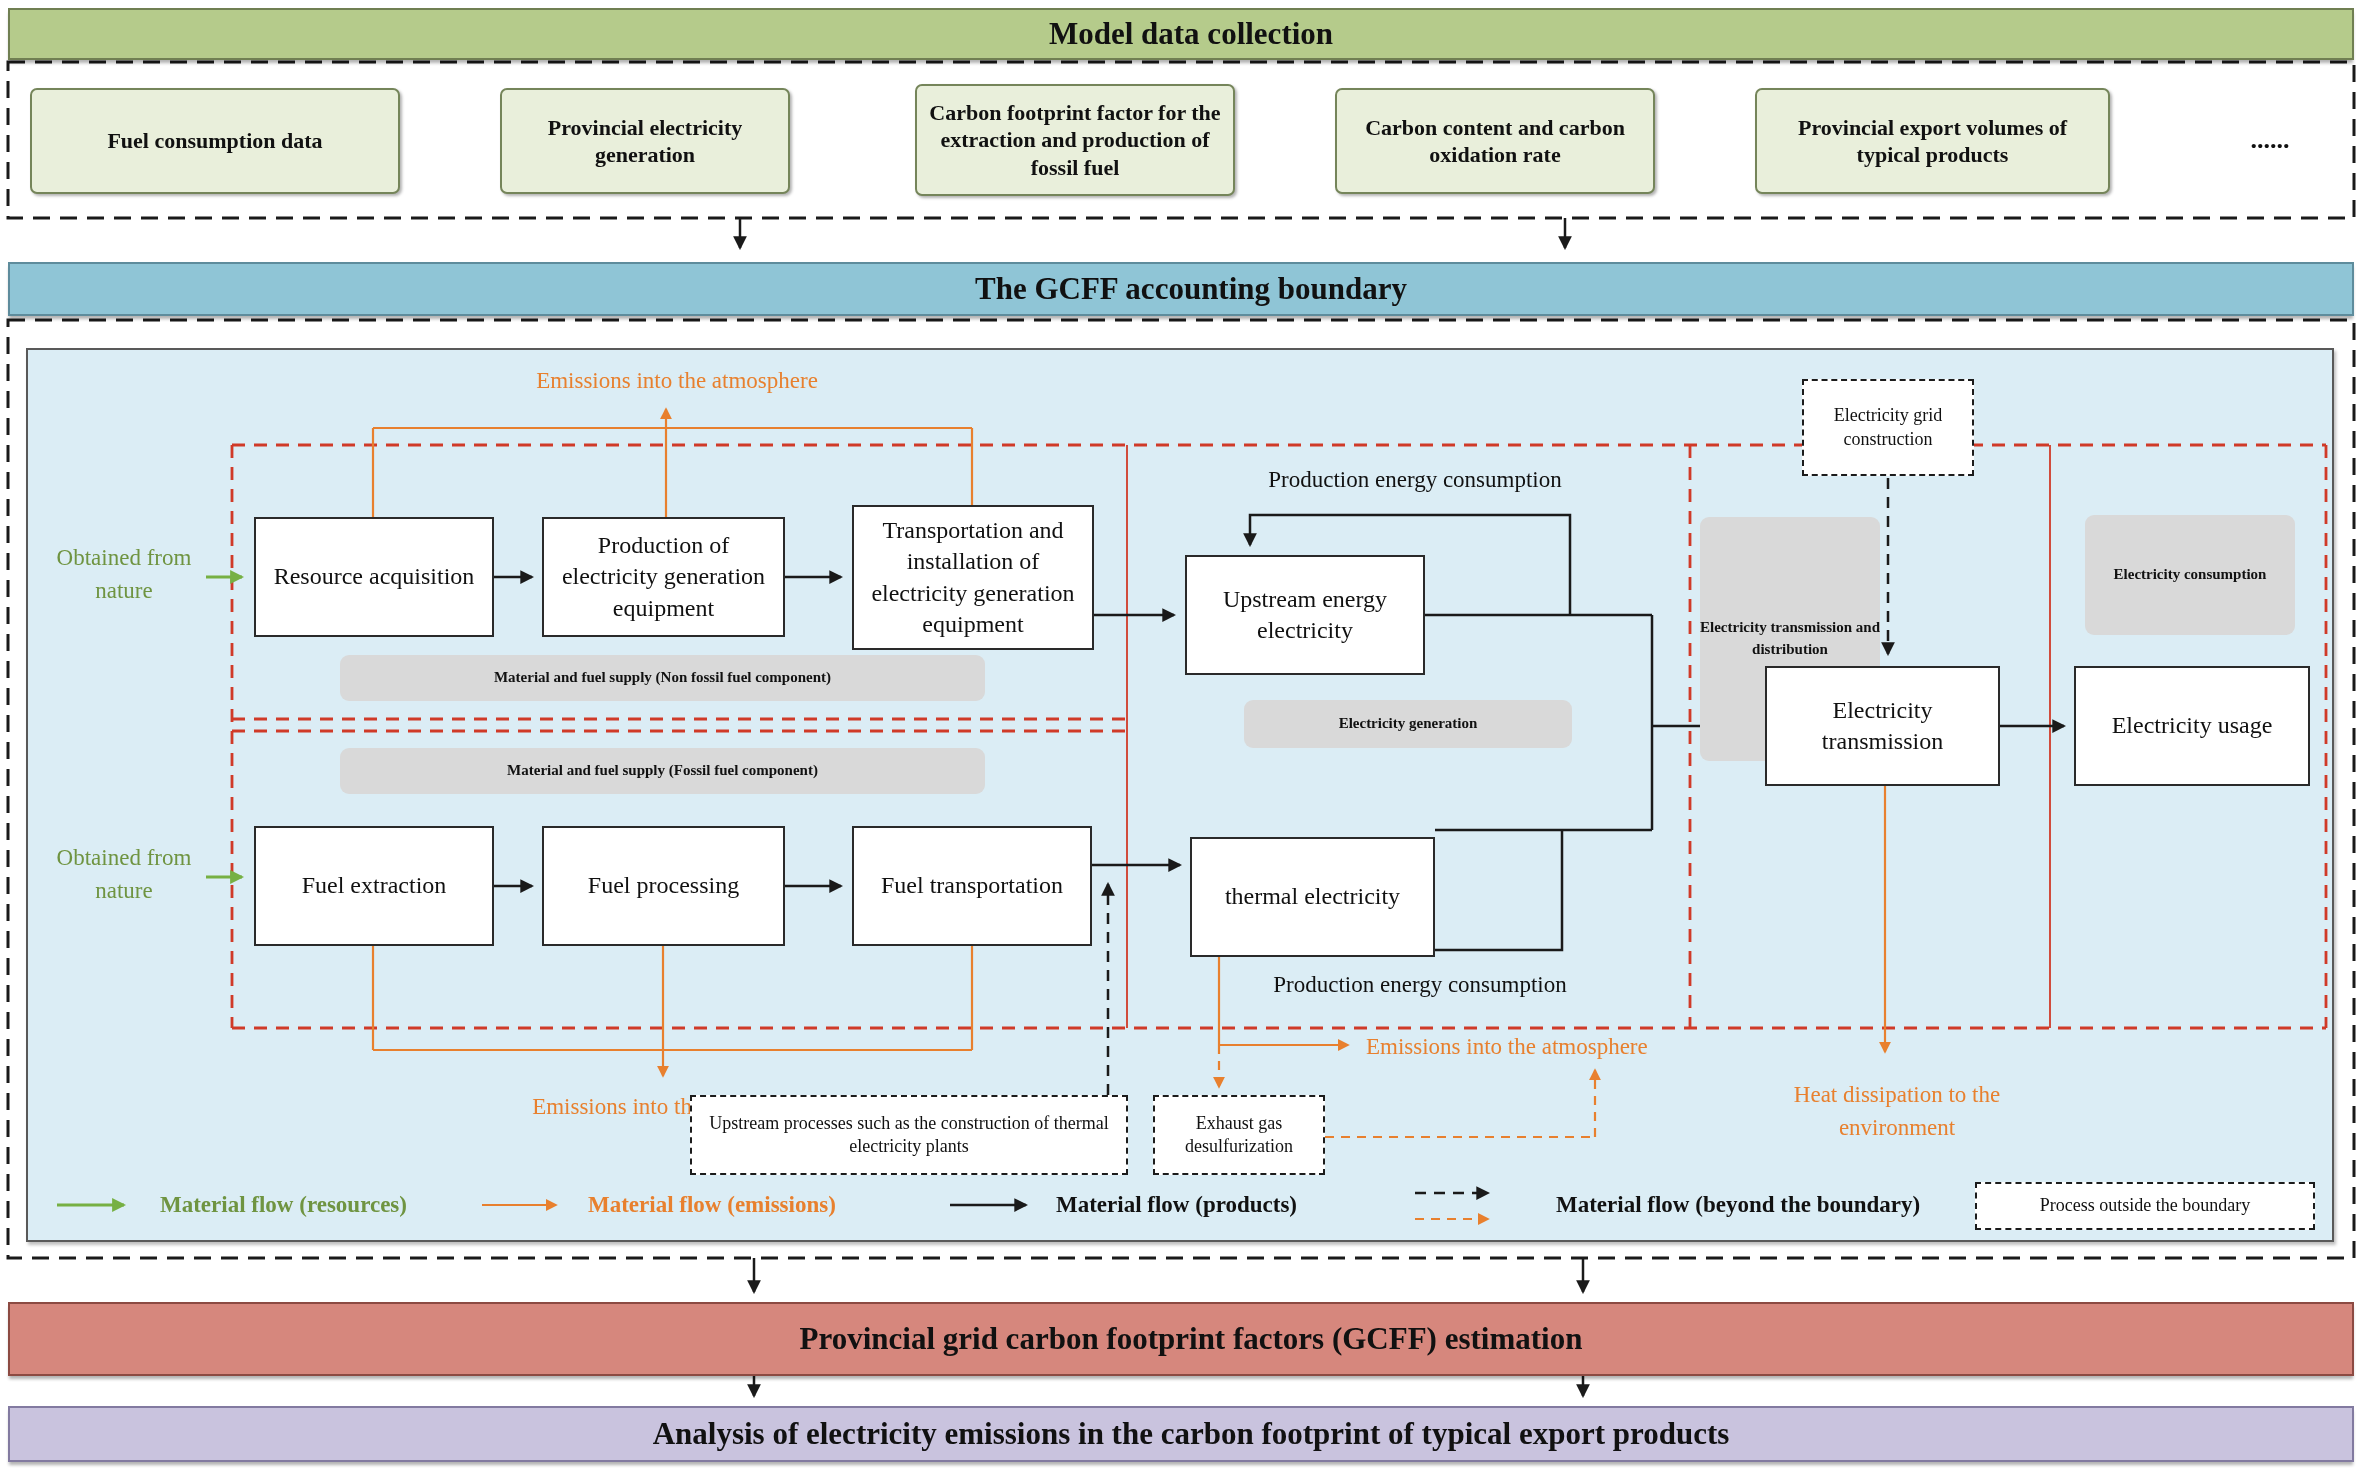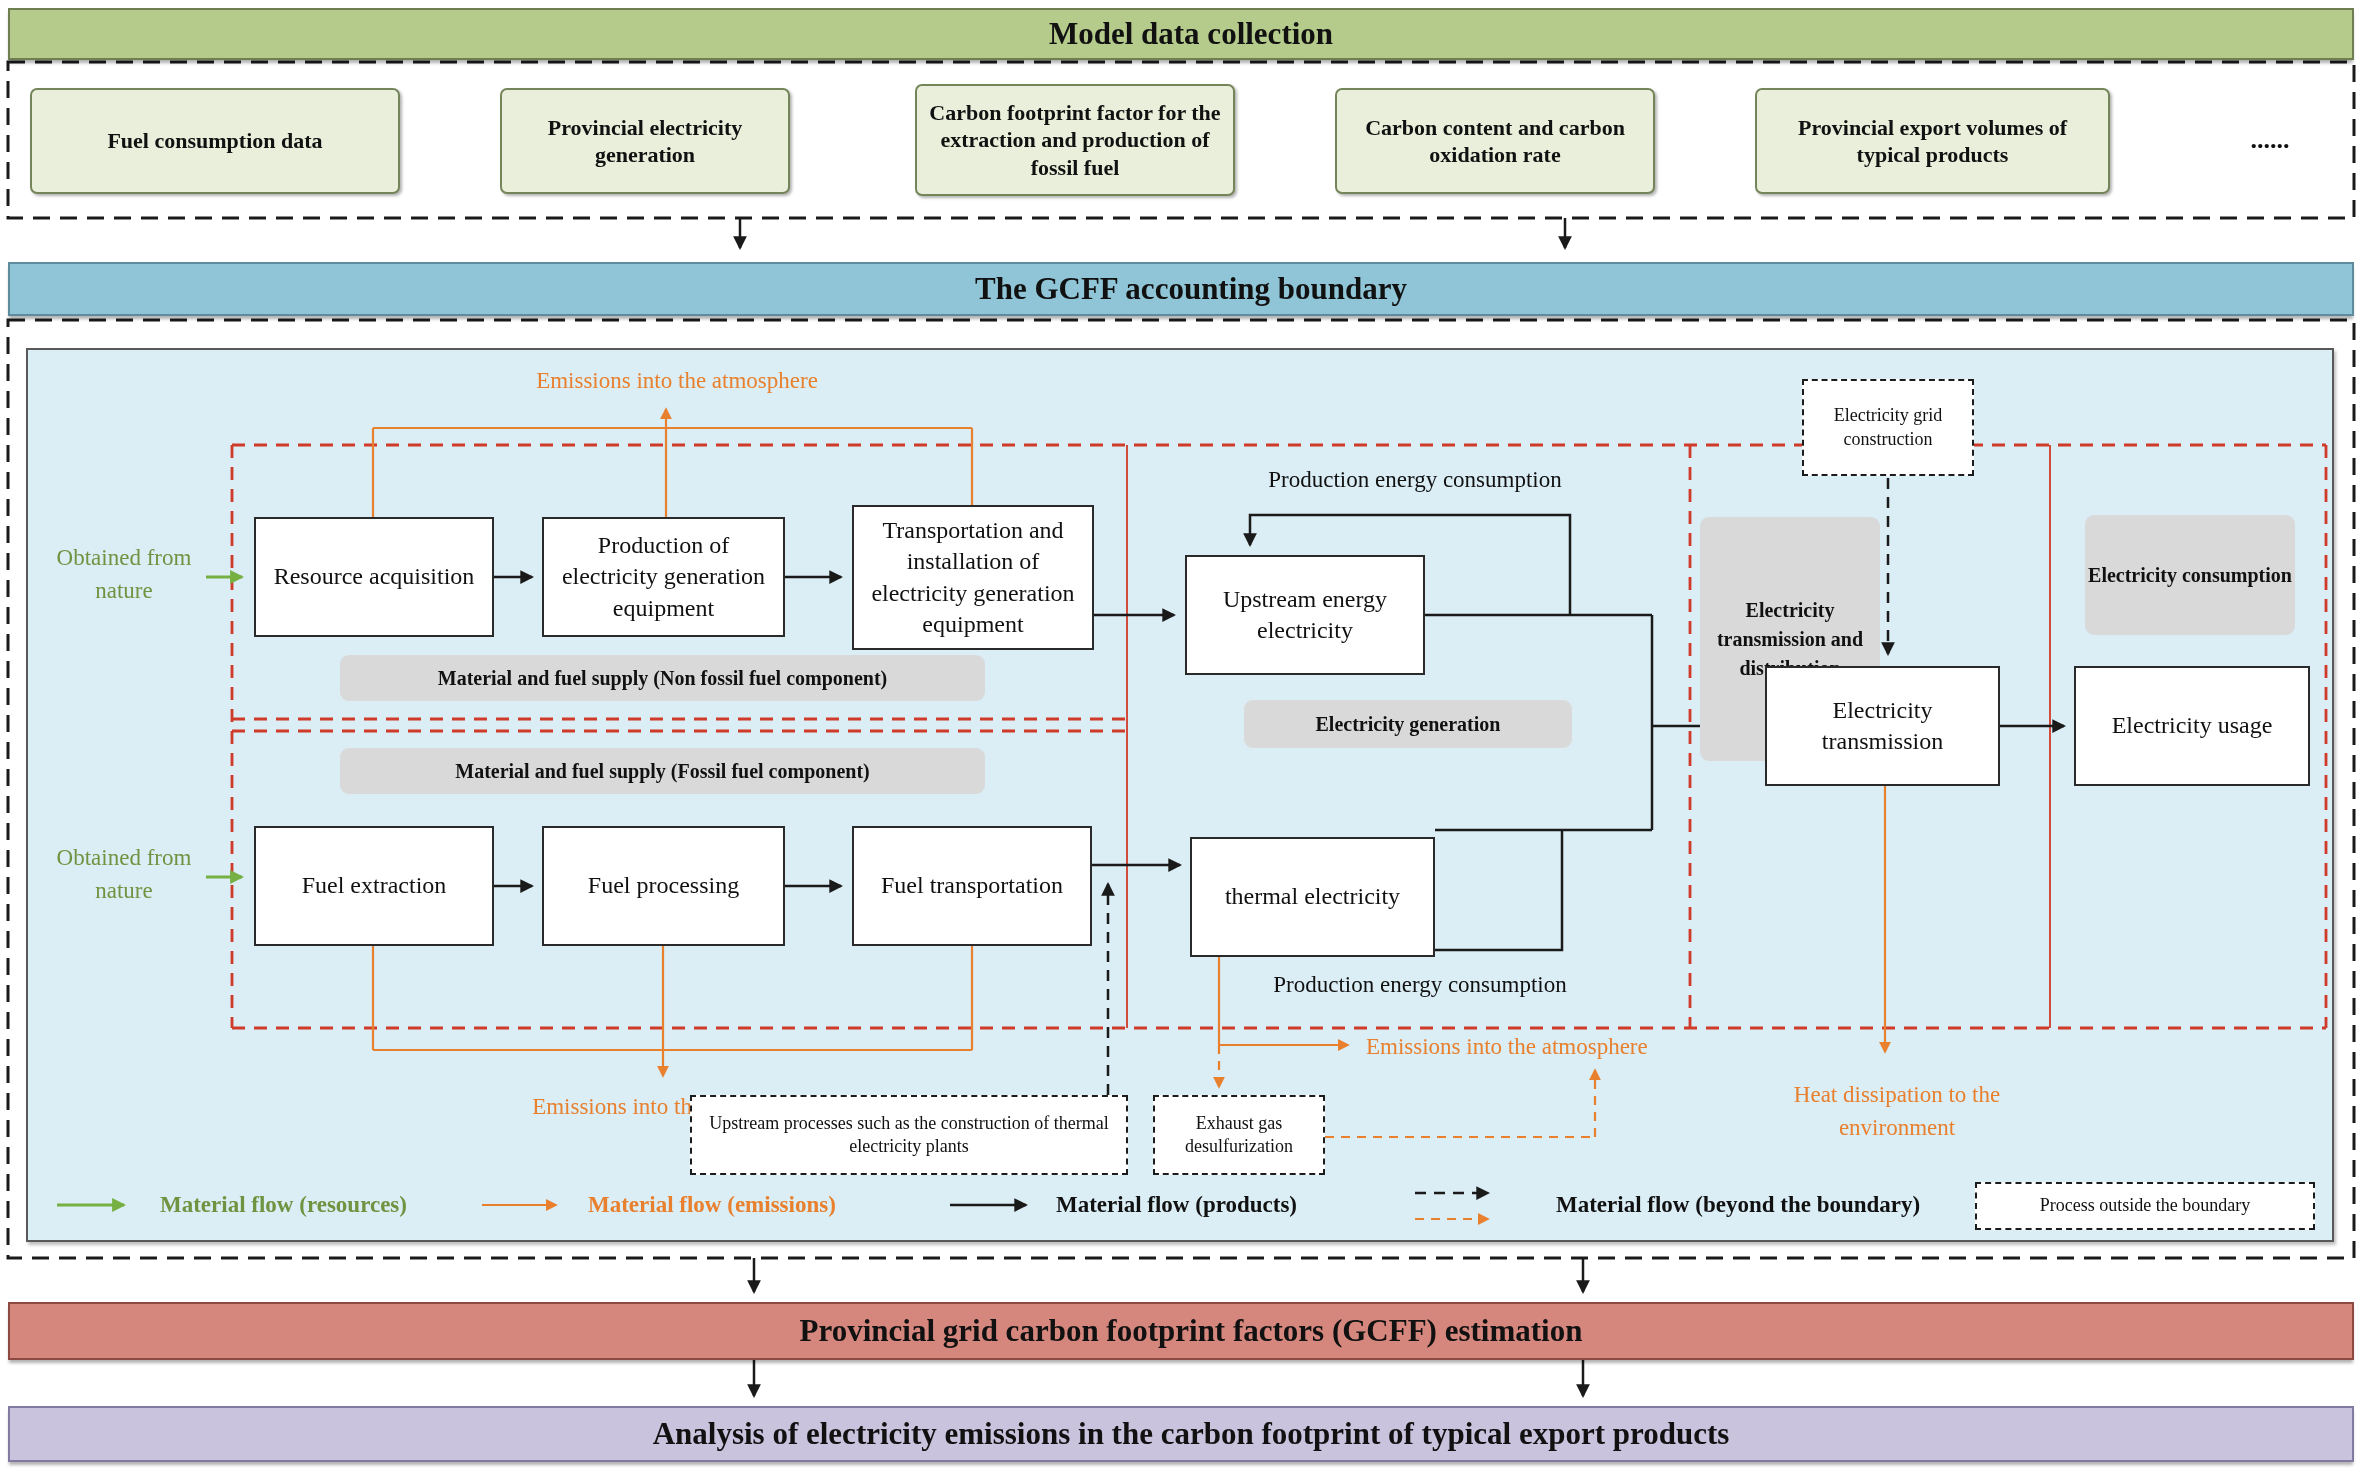--- a/index.html
+++ b/index.html
@@ -13,21 +13,21 @@
        font-family:"Liberation Serif","DejaVu Serif",serif;color:#111;}
   .abs{position:absolute;box-sizing:border-box;}
   .ctr{display:flex;align-items:center;justify-content:center;text-align:center;padding-left:20px;}
   .bar{left:8px;width:2346px;font-weight:bold;font-size:31px;border:2px solid;
        box-shadow:0 4px 3px -1px rgba(0,0,0,.3);z-index:10;}
   .databox{background:var(--data-box);border:2px solid #75855a;border-radius:7px;
        font-weight:bold;font-size:22px;line-height:1.25;padding:4px 10px;
        box-shadow:2px 2px 3px rgba(0,0,0,.3);z-index:10;}
   .wbox{background:#ffffff;border:2.5px solid #2a2a2a;font-size:24px;line-height:1.3;
        padding:2px 8px;z-index:10;}
-  .glabel{background:var(--gray-label);border-radius:9px;font-weight:bold;font-size:20px;
+  .glabel{background:var(--gray-label);border-radius:9px;font-weight:bold;font-size:15px;
        line-height:1.45;padding:2px 0;z-index:10;}
   .dbox{background:#ffffff;border:2.5px dashed #1c1c1c;font-size:18px;line-height:1.3;
        padding:2px 8px;z-index:10;}
   .ann{font-size:23px;line-height:1.45;z-index:10;}
   .orange{color:var(--flow-emissions);}
   .greentx{color:var(--green-text);}
   .legend{font-size:23px;z-index:10;font-weight:bold;}
   svg{position:absolute;left:0;top:0;z-index:5;pointer-events:none;}
   #panel{left:26px;top:348px;width:2308px;height:894px;background:var(--panel);
        border:2.5px solid #595959;box-shadow:2px 3px 3px rgba(0,0,0,.25);z-index:1;}
@@ -180,14 +180,14 @@
 <div class="abs ann orange ctr" style="left:1762px;top:1074px;width:250px;height:74px;">Heat dissipation to the environment</div>
 <div class="abs dbox ctr" style="left:690px;top:1095px;width:438px;height:80px;">Upstream processes such as the construction of thermal electricity plants</div>
 <div class="abs dbox ctr" style="left:1153px;top:1095px;width:172px;height:80px;">Exhaust gas desulfurization</div>
 
 <div class="abs legend greentx" style="left:160px;top:1187px;width:310px;height:36px;display:flex;align-items:center;">Material flow (resources)</div>
 <div class="abs legend orange" style="left:588px;top:1187px;width:310px;height:36px;display:flex;align-items:center;">Material flow (emissions)</div>
 <div class="abs legend" style="left:1056px;top:1187px;width:330px;height:36px;display:flex;align-items:center;">Material flow (products)</div>
 <div class="abs legend" style="left:1520px;top:1187px;width:430px;height:36px;display:flex;align-items:center;margin-left:36px;">Material flow (beyond the boundary)</div>
 <div class="abs dbox ctr" style="left:1975px;top:1182px;width:340px;height:48px;">Process outside the boundary</div>
 
-<div class="abs bar ctr" style="top:1302px;height:58px;background:var(--red-bar);border-color:#8c4a42;">Provincial grid carbon footprint factors (GCFF) estimation</div>
+<div class="abs bar ctr" style="top:1302px;height:74px;background:var(--red-bar);border-color:#8c4a42;">Provincial grid carbon footprint factors (GCFF) estimation</div>
 <div class="abs bar ctr" style="top:1406px;height:56px;background:var(--purple-bar);border-color:#827aa0;">Analysis of electricity emissions in the carbon footprint of typical export products</div>
 
 </body></html>

